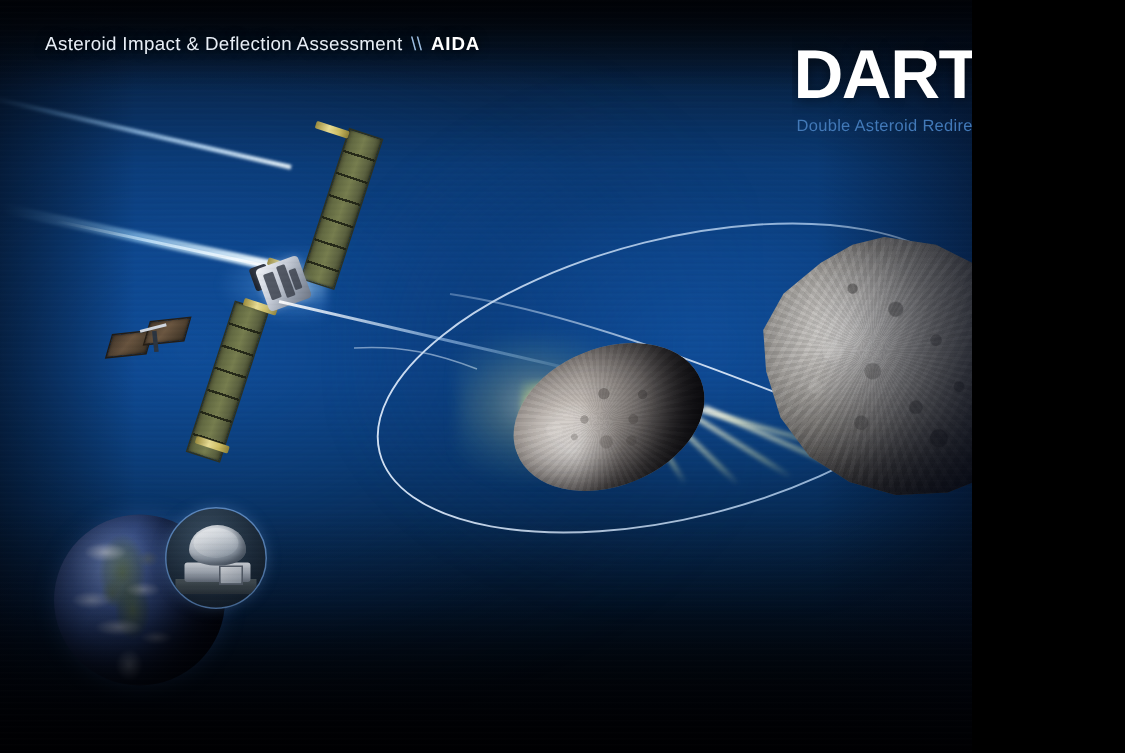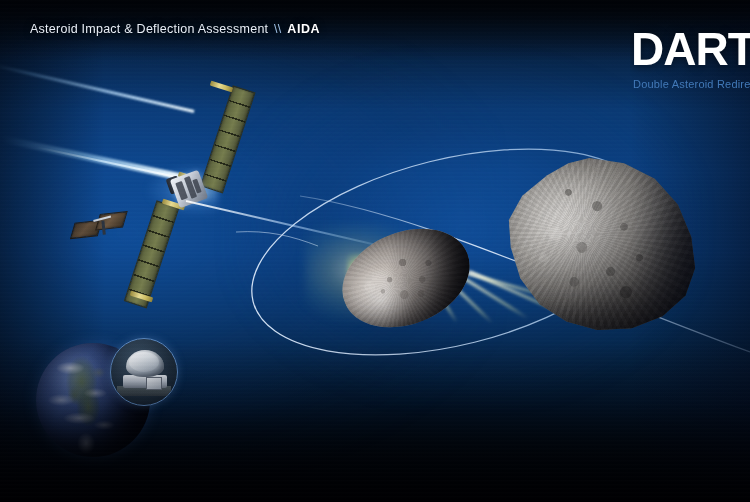--- a/index.html
+++ b/index.html
@@ -5,21 +5,21 @@
   html, body {
     margin: 0;
     padding: 0;
     background: #000;
   }
   body {
     font-family: "Liberation Sans", sans-serif;
   }
   #stage {
     position: relative;
-    width: 750px;
+    width: 648px;
     height: 502px;
     overflow: hidden;
     background: #01040c;
   }
 
   
   .bg-base {
     position: absolute;
     inset: 0;
     background:

